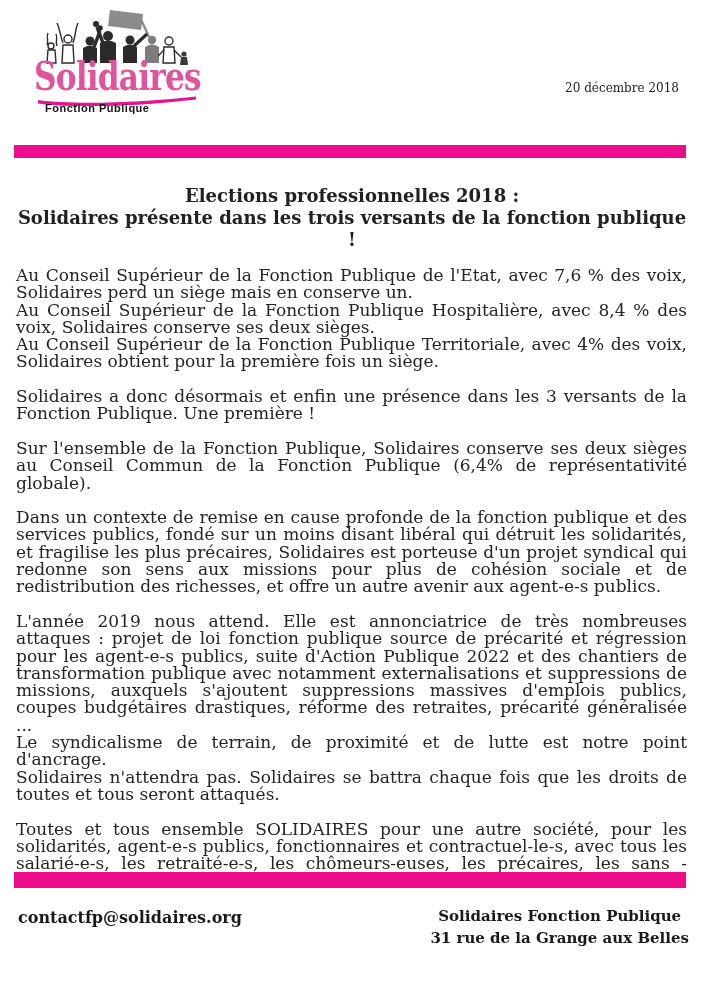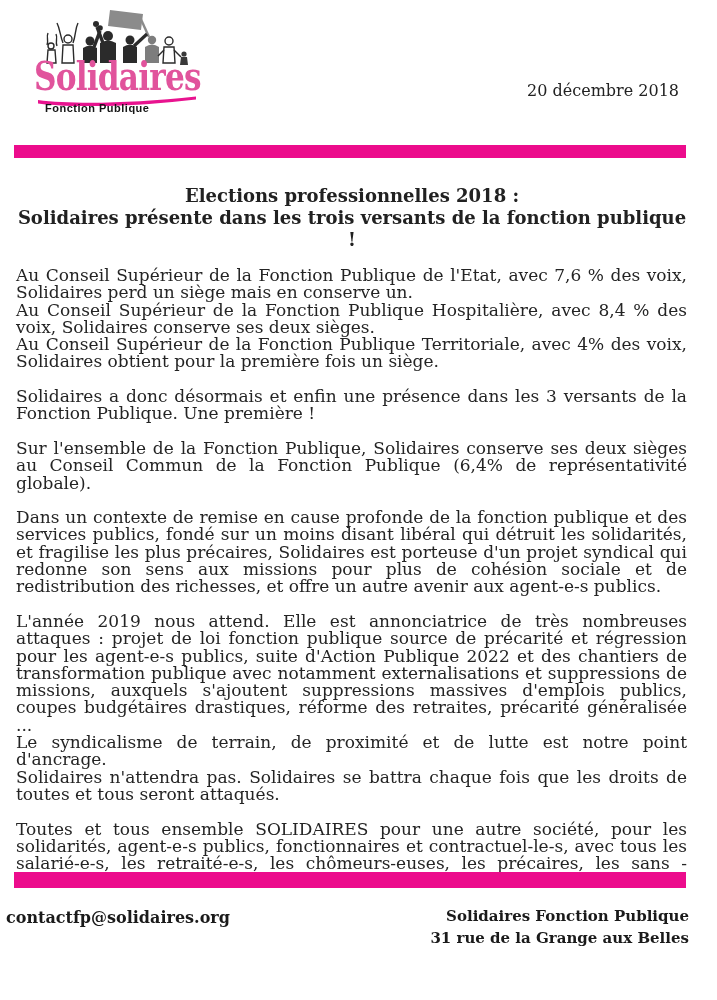--- a/index.html
+++ b/index.html
@@ -13,44 +13,44 @@
   .brand {
     position:absolute; left:34px; top:56px; font-weight:bold; font-size:39px;
     line-height:40px; color:#e1539c; letter-spacing:-1px;
     transform:scaleX(0.80); transform-origin:left top; white-space:nowrap;
   }
   .swoosh { position:absolute; left:37px; top:95px; width:160px; height:11px; }
   .brand-sub {
     position:absolute; left:45px; top:102px; font-family:"Liberation Sans", sans-serif;
     font-weight:bold; font-size:11px; letter-spacing:0.5px; color:#161616; white-space:nowrap;
   }
-  .doc-date { position:absolute; top:81px; right:38px; font-size:16px; color:#222222; }
+  .doc-date { position:absolute; top:81px; right:38px; font-size:12px; color:#222222; }
   
   .rule { position:absolute; left:14px; width:672px; background:#ec0c8c; }
   .rule-top { top:145px; height:13px; }
   .rule-bottom { top:872px; height:16px; }
   
   .doc-title {
     position:absolute; left:16px; top:185px; width:672px; text-align:center;
     font-weight:bold; font-size:18px; line-height:22px; color:#212121;
   }
   .doc-title span { display:block; }
   
   .body-text {
     position:absolute; left:16px; top:267px; width:671px;
     font-size:17px; line-height:17.3px; text-align:justify; color:#242424;
   }
   .body-text p { margin:0; }
   .body-text p.gap { margin-bottom:17.3px; }
   
   .footer-email {
-    position:absolute; left:6px; top:908px; font-weight:bold; font-size:16px; color:#1a1a1a;
+    position:absolute; left:18px; top:908px; font-weight:bold; font-size:16px; color:#1a1a1a;
   }
   .footer-address {
-    position:absolute; right:28px; top:906px; text-align:right;
+    position:absolute; right:28px; top:906px; text-align:center;
     font-weight:bold; font-size:15px; line-height:21.5px; color:#1a1a1a;
   }
   .footer-address span { display:block; }
 </style>
 </head>
 <body>
 
 <div class="page">
 
   <div class="logo">

